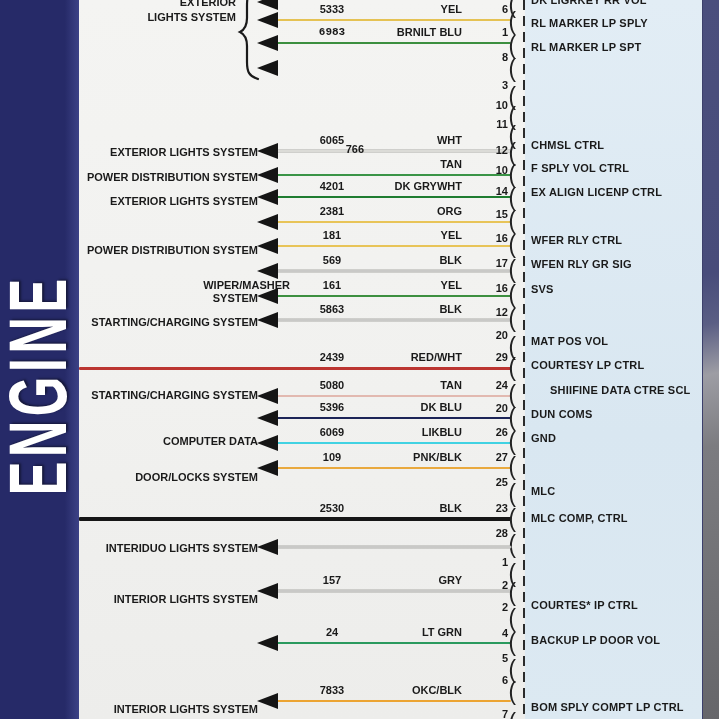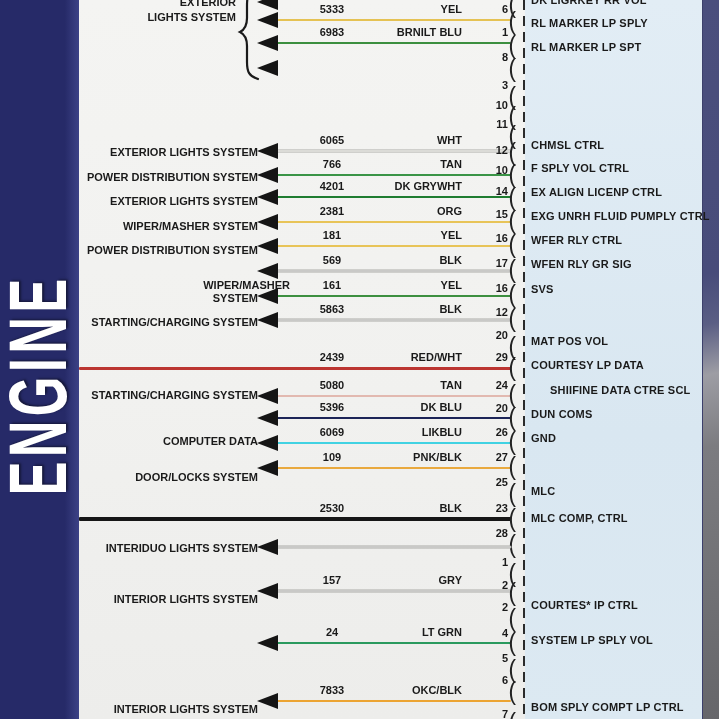--- a/index.html
+++ b/index.html
@@ -71,42 +71,41 @@
   <svg id="brace-svg" width="26" height="94" viewBox="0 0 26 94">
     <path d="M 20,2 C 11,4 11,10 11,18 L 11,30 C 11,39 8,42 4,44 C 8,46 11,49 11,58 L 11,74 C 11,84 13,88 22,91" fill="none" stroke="#1a1a1a" stroke-width="2.2" stroke-linecap="round"></path>
   </svg>
 
   <div id="layer">
       <div class="sys" style="top: -5px; width: 156px;">EXTERIOR</div>
       <div class="sys" style="top: 10px; width: 156px;">LIGHTS SYSTEM</div>
       <div class="sys" style="top: 145px; width: 178px;">EXTERIOR LIGHTS SYSTEM</div>
       <div class="sys" style="top: 170px; width: 178px;">POWER DISTRIBUTION SYSTEM</div>
       <div class="sys" style="top: 194px; width: 178px;">EXTERIOR LIGHTS SYSTEM</div>
-      <div class="sys" style="top: 219px; width: 178px;">WIPER/MASHER SYSTEM</div>
       <div class="sys" style="top: 243px; width: 178px;">POWER DISTRIBUTION SYSTEM</div>
       <div class="sys" style="top: 278px; width: 178px; margin-left: 32px;">WIPER/MASHER</div>
       <div class="sys" style="top: 291px; width: 178px;">SYSTEM</div>
       <div class="sys" style="top: 315px; width: 178px;">STARTING/CHARGING SYSTEM</div>
       <div class="sys" style="top: 388px; width: 178px;">STARTING/CHARGING SYSTEM</div>
       <div class="sys" style="top: 434px; width: 178px;">COMPUTER DATA</div>
       <div class="sys" style="top: 541px; width: 178px;">INTERIDUO LIGHTS SYSTEM</div>
       <div class="sys" style="top: 470px; width: 178px;">DOOR/LOCKS SYSTEM</div>
       <div class="sys" style="top: 592px; width: 178px;">INTERIOR LIGHTS SYSTEM</div>
       <div class="sys" style="top: 702px; width: 178px;">INTERIOR LIGHTS SYSTEM</div>
       <div class="arrow" style="top: -6px; left: 257px;"></div>
       <div class="brk" style="top: -9px;">(</div>
       <div class="siglabel" style="top: -7px;">DK LIGRKEY RR VOL</div>
       <div class="wnum" style="top: 2px;">5333</div>
       <div class="wcode" style="top: 2px;">YEL</div>
       <div class="wire" style="top: 18.7px; left: 276px; width: 235px; height: 2.6px; background: rgb(229, 194, 84);"></div>
       <div class="arrow" style="top: 12px; left: 257px;"></div>
       <div class="pin" style="top: 2px;">6</div>
       <div class="brk" style="top: 8px;">(</div>
       <div class="siglabel" style="top: 16px;">RL MARKER LP SPLY</div>
-      <div class="wnum" style="top: 25px;">6983</div>
+      <div class="wnum" style="top: 25px; font-family: Liberation Mono, monospace;">6983</div>
       <div class="wcode" style="top: 25px;">BRNILT BLU</div>
       <div class="wire" style="top: 41.7px; left: 276px; width: 235px; height: 2.6px; background: rgb(60, 143, 63);"></div>
       <div class="arrow" style="top: 35px; left: 257px;"></div>
       <div class="pin" style="top: 25px;">1</div>
       <div class="brk" style="top: 32px;">(</div>
       <div class="siglabel" style="top: 40px;">RL MARKER LP SPT</div>
       <div class="arrow" style="top: 60px; left: 257px;"></div>
       <div class="pin" style="top: 50px;">8</div>
       <div class="brk" style="top: 55px;">(</div>
       <div class="pin" style="top: 78px;">3</div>
@@ -115,41 +114,40 @@
       <div class="brk" style="top: 103px;">(</div>
       <div class="pin" style="top: 117px;">11</div>
       <div class="brk" style="top: 122px;">(</div>
       <div class="wnum" style="top: 133px;">6065</div>
       <div class="wcode" style="top: 133px;">WHT</div>
       <div class="wire edged" style="top: 149.7px; left: 276px; width: 235px; height: 2.6px; background: rgb(219, 219, 215);"></div>
       <div class="arrow" style="top: 143px; left: 257px;"></div>
       <div class="pin" style="top: 143px;">12</div>
       <div class="brk" style="top: 139px;">(</div>
       <div class="siglabel" style="top: 138px;">CHMSL CTRL</div>
-      <div class="wnum" style="top: 157px;">766</div>
+      <div class="wnum" style="top: 142px; text-align: right;">766</div>
       <div class="wcode" style="top: 157px;">TAN</div>
       <div class="wire" style="top: 173.7px; left: 276px; width: 235px; height: 2.6px; background: rgb(58, 148, 70);"></div>
       <div class="arrow" style="top: 167px; left: 257px;"></div>
       <div class="pin" style="top: 163px;">10</div>
       <div class="brk" style="top: 161px;">(</div>
       <div class="siglabel" style="top: 161px;">F SPLY VOL CTRL</div>
       <div class="wnum" style="top: 179px;">4201</div>
       <div class="wcode" style="top: 179px;">DK GRYWHT</div>
       <div class="wire" style="top: 195.7px; left: 276px; width: 235px; height: 2.6px; background: rgb(30, 124, 48);"></div>
       <div class="arrow" style="top: 189px; left: 257px;"></div>
       <div class="pin" style="top: 184px;">14</div>
       <div class="brk" style="top: 184px;">(</div>
       <div class="siglabel" style="top: 185px;">EX ALIGN LICENP CTRL</div>
       <div class="wnum" style="top: 204px;">2381</div>
       <div class="wcode" style="top: 204px;">ORG</div>
       <div class="wire" style="top: 220.7px; left: 276px; width: 235px; height: 2.6px; background: rgb(232, 196, 88);"></div>
       <div class="arrow" style="top: 214px; left: 257px;"></div>
       <div class="pin" style="top: 207px;">15</div>
       <div class="brk" style="top: 207px;">(</div>
-      <div class="siglabel" style="top: 209px;">EXG UNRH FLUID PUMPLY CTRL</div>
       <div class="wnum" style="top: 228px;">181</div>
       <div class="wcode" style="top: 228px;">YEL</div>
       <div class="wire" style="top: 244.7px; left: 276px; width: 235px; height: 2.6px; background: rgb(232, 196, 88);"></div>
       <div class="arrow" style="top: 238px; left: 257px;"></div>
       <div class="pin" style="top: 231px;">16</div>
       <div class="brk" style="top: 231px;">(</div>
       <div class="siglabel" style="top: 233px;">WFER RLY CTRL</div>
       <div class="wnum" style="top: 253px;">569</div>
       <div class="wcode" style="top: 253px;">BLK</div>
       <div class="wire edged" style="top: 269.7px; left: 276px; width: 235px; height: 2.6px; background: rgb(201, 201, 199);"></div>
@@ -171,21 +169,21 @@
       <div class="pin" style="top: 305px;">12</div>
       <div class="brk" style="top: 305px;">(</div>
       <div class="pin" style="top: 328px;">20</div>
       <div class="brk" style="top: 333px;">(</div>
       <div class="siglabel" style="top: 334px; text-align: center;">MAT POS VOL</div>
       <div class="wnum" style="top: 350px;">2439</div>
       <div class="wcode" style="top: 350px;">RED/WHT</div>
       <div class="wire" style="top: 366.5px; left: 79px; width: 432px; height: 3px; background: rgb(187, 53, 49);"></div>
       <div class="pin" style="top: 350px;">29</div>
       <div class="brk" style="top: 354px;">(</div>
-      <div class="siglabel" style="top: 358px;">COURTESY LP DATA</div>
+      <div class="siglabel" style="top: 358px;">COURTESY LP CTRL</div>
       <div class="wnum" style="top: 378px;">5080</div>
       <div class="wcode" style="top: 378px;">TAN</div>
       <div class="wire" style="top: 394.7px; left: 276px; width: 235px; height: 2.6px; background: rgb(226, 185, 176);"></div>
       <div class="arrow" style="top: 388px; left: 257px;"></div>
       <div class="pin" style="top: 378px;">24</div>
       <div class="brk" style="top: 381px;">(</div>
       <div class="siglabel" style="top: 383px; margin-left: 19px;">SHIIFINE DATA CTRE SCL</div>
       <div class="wnum" style="top: 400px;">5396</div>
       <div class="wcode" style="top: 400px;">DK BLU</div>
       <div class="wire" style="top: 416.7px; left: 276px; width: 235px; height: 2.6px; background: rgb(28, 36, 87);"></div>
@@ -229,21 +227,21 @@
       <div class="brk" style="top: 579px;">(</div>
       <div class="siglabel" style="top: 598px;">COURTES* IP CTRL</div>
       <div class="pin" style="top: 600px;">2</div>
       <div class="brk" style="top: 605px;">(</div>
       <div class="wnum" style="top: 625px;">24</div>
       <div class="wcode" style="top: 625px;">LT GRN</div>
       <div class="wire" style="top: 641.7px; left: 276px; width: 235px; height: 2.6px; background: rgb(42, 154, 94);"></div>
       <div class="arrow" style="top: 635px; left: 257px;"></div>
       <div class="pin" style="top: 626px;">4</div>
       <div class="brk" style="top: 629px;">(</div>
-      <div class="siglabel" style="top: 633px;">SYSTEM LP SPLY VOL</div>
+      <div class="siglabel" style="top: 633px;">BACKUP LP DOOR VOL</div>
       <div class="pin" style="top: 651px;">5</div>
       <div class="brk" style="top: 656px;">(</div>
       <div class="pin" style="top: 673px;">6</div>
       <div class="brk" style="top: 678px;">(</div>
       <div class="wnum" style="top: 683px;">7833</div>
       <div class="wcode" style="top: 683px;">OKC/BLK</div>
       <div class="wire" style="top: 699.7px; left: 276px; width: 235px; height: 2.6px; background: rgb(236, 164, 50);"></div>
       <div class="arrow" style="top: 693px; left: 257px;"></div>
       <div class="siglabel" style="top: 700px;">BOM SPLY COMPT LP CTRL</div>
       <div class="pin" style="top: 707px;">7</div>

